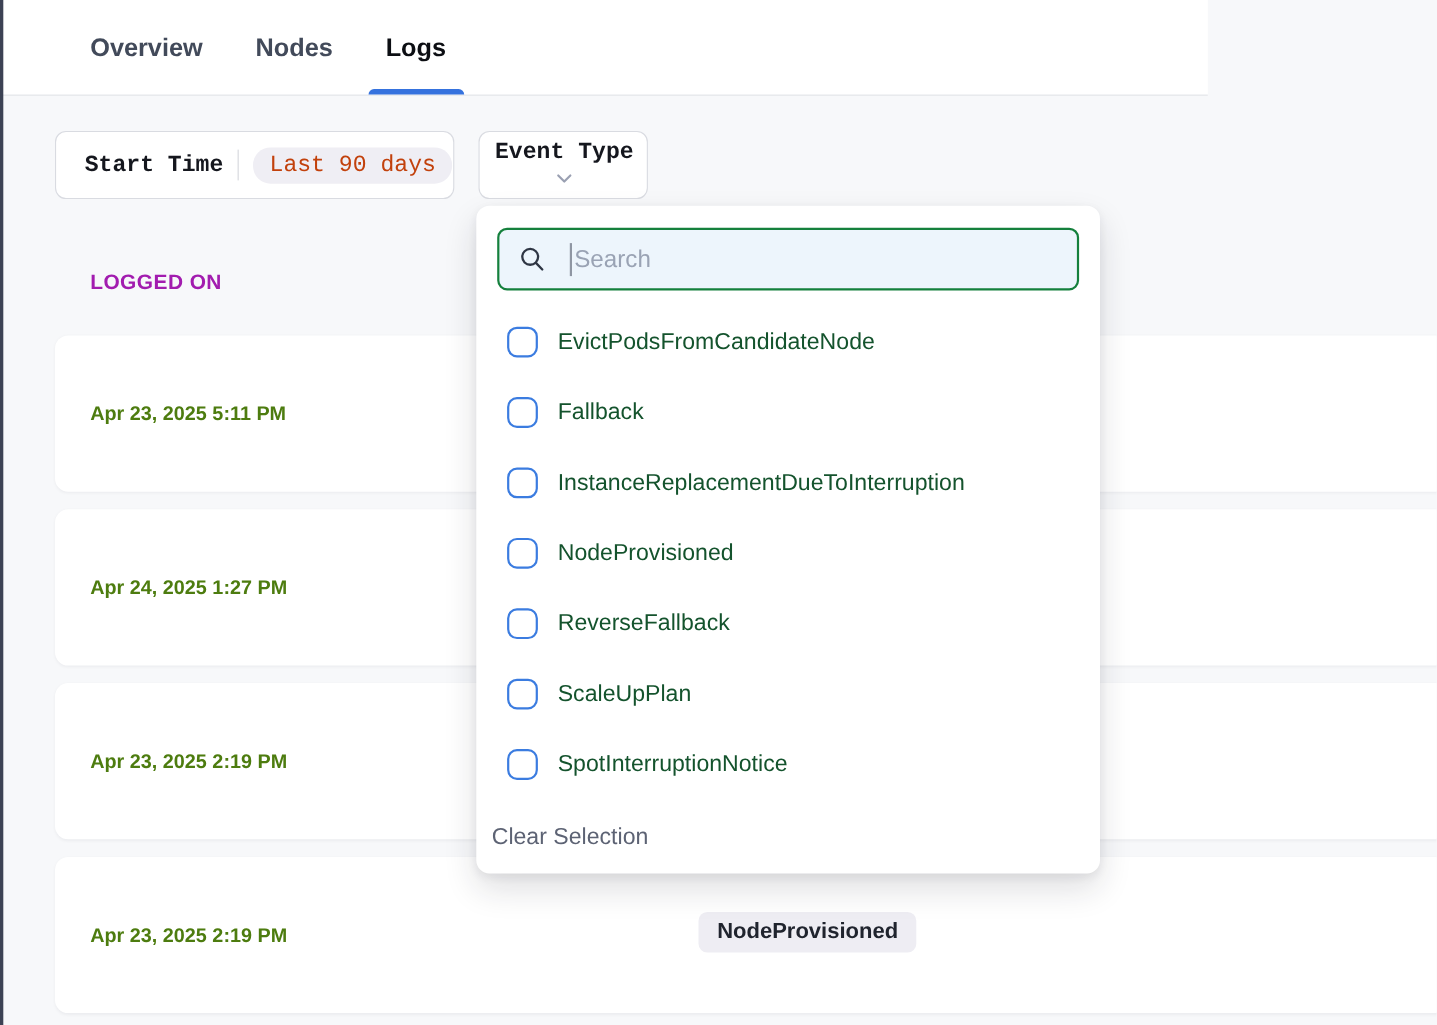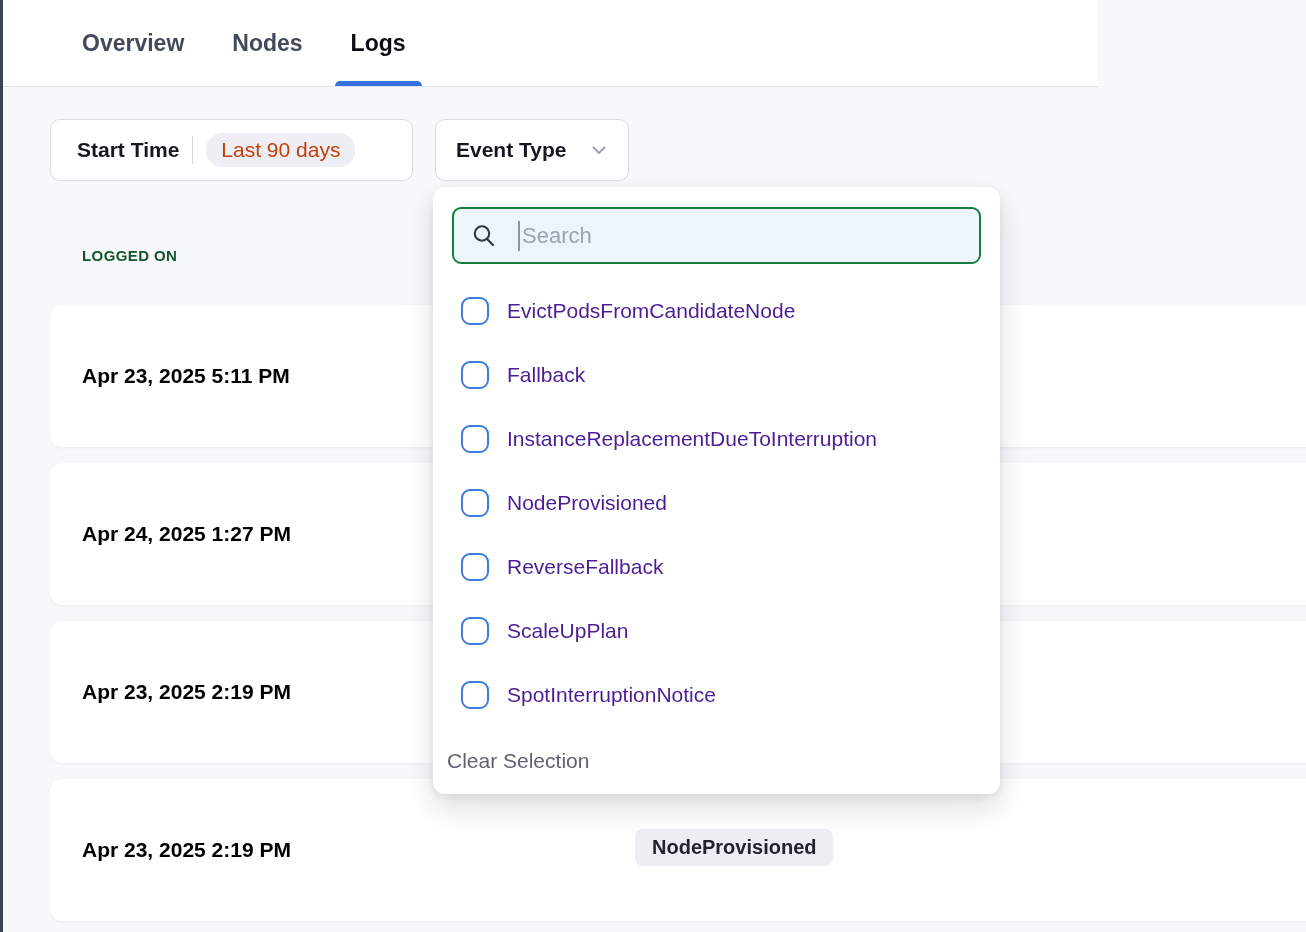--- a/index.html
+++ b/index.html
@@ -36,50 +36,50 @@
   .tab.active { color: #0c0e13; font-weight: 700; text-align: right; }
   .tab.active::after {
     content: ""; position: absolute; left: -16px; right: -16px; bottom: 0;
     height: 5px; background: #3572de; border-radius: 5px 5px 0 0;
   }
 
   
   .filter-box {
     position: absolute; top: 119px; height: 62px;
     background: #ffffff; border: 1px solid #d9dbe1; border-radius: 10px;
-    display: flex; align-items: center;
+    display: flex; align-items: center; font-family: Liberation Mono, monospace;
   }
   .start-time { left: 50px; width: 363px; padding: 0 20px 0 26px; }
   .filter-label { font-size: 21px; font-weight: 700; color: #15171e; white-space: nowrap; }
   .filter-divider { width: 1px; height: 28px; background: #d4d6dc; margin: 0 13px; flex: none; }
   .filter-pill {
     background: #efeef4; border-radius: 16px; padding: 5px 15px;
     font-size: 21px; color: #c2410c; white-space: nowrap;
   }
-  .event-type { left: 435px; width: 194px; padding: 0 18px 0 20px; justify-content: space-between; cursor: pointer; }
+  .event-type { left: 435px; width: 154px; padding: 0 18px 0 20px; justify-content: center; cursor: pointer; flex-direction: column; }
   .event-type .filter-label { font-weight: 600; }
   .chevron-icon { flex: none; display: inline-flex; }
 
   
   .col-header {
     position: absolute; left: 82px; top: 247px;
-    font-size: 15px; font-weight: 700; letter-spacing: 0.4px; color: #14532d;
+    font-size: 19px; font-weight: 700; letter-spacing: 0.4px; color: #a21caf;
   }
   .row-card {
     position: absolute; left: 50px; width: 1270px; height: 142px;
     background: #ffffff; border-radius: 12px;
     box-shadow: 0 1px 3px rgba(20, 24, 40, 0.05);
     display: flex; align-items: center; padding-left: 32px;
     z-index: 1;
   }
   .row-1 { top: 305px; }
   .row-2 { top: 463px; }
   .row-3 { top: 621px; }
   .row-4 { top: 779px; }
-  .row-date { font-size: 21px; font-weight: 600; color: #000000; white-space: nowrap; }
+  .row-date { font-size: 18px; font-weight: 600; color: #4d7c0f; white-space: nowrap; }
   .row-badge {
     position: absolute; left: 585px; top: 50px;
     background: #eeedf3; border-radius: 8px; padding: 7px 17px;
     font-size: 20px; font-weight: 600; color: #20242e; white-space: nowrap;
   }
 
   
   .dropdown {
     position: absolute; left: 433px; top: 187px; width: 567px; height: 607px;
     background: #ffffff; border-radius: 12px; z-index: 20;
@@ -107,21 +107,21 @@
 
   .option-list { position: absolute; left: 0; top: 92px; width: 100%; }
   .option-item {
     height: 64px; display: flex; align-items: center;
     padding-left: 28px; gap: 18px; cursor: pointer;
   }
   .checkbox {
     flex: none; width: 28px; height: 28px;
     border: 2px solid #3b7ce0; border-radius: 9px; background: #ffffff;
   }
-  .option-label { font-size: 21px; color: #4c1d95; white-space: nowrap; }
+  .option-label { font-size: 21px; color: #14532d; white-space: nowrap; }
   .clear-selection {
     position: absolute; left: 14px; top: 562px;
     font-size: 21px; color: #5d6374; cursor: pointer; white-space: nowrap;
   }
 </style>
 </head>
 <body>
 
 <div class="stage">
 

